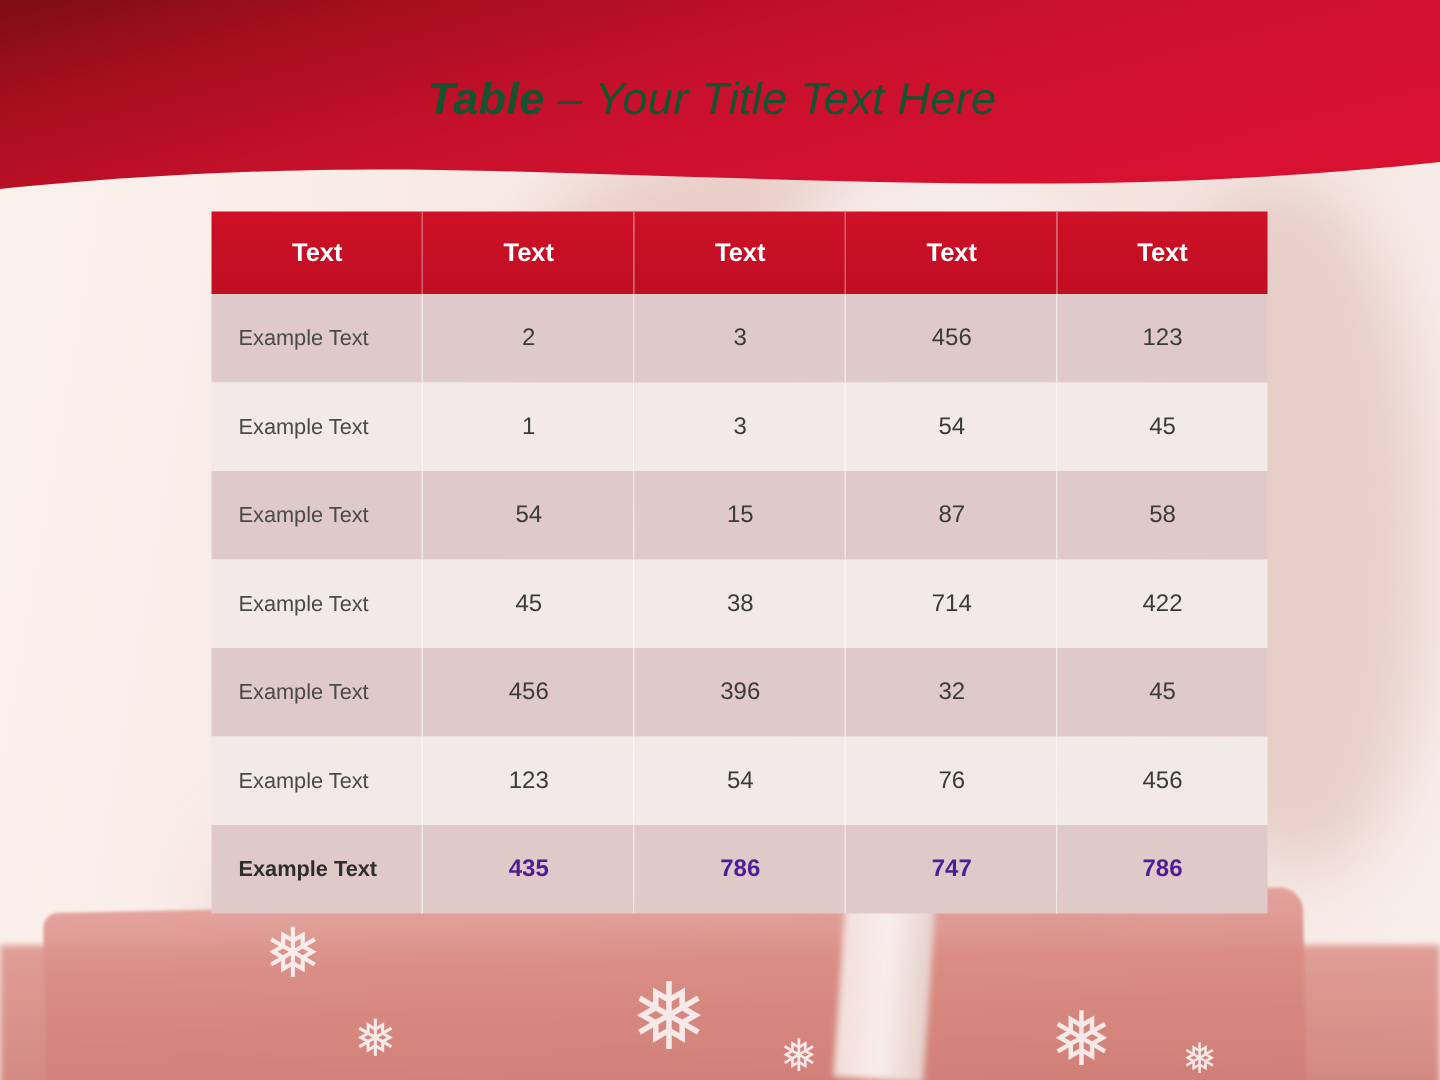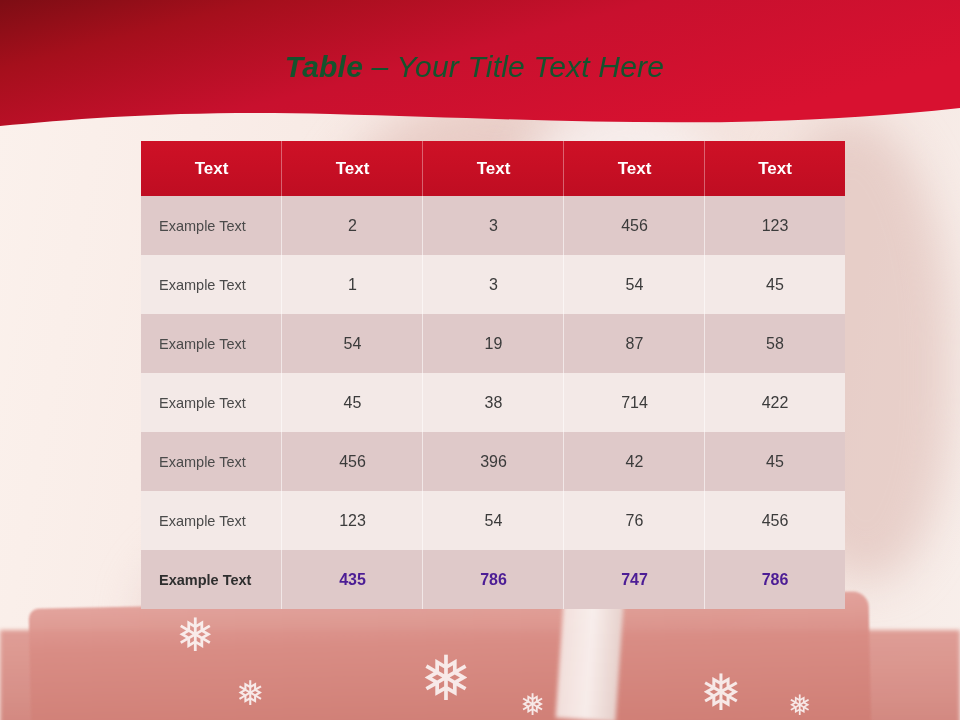--- a/index.html
+++ b/index.html
@@ -258,36 +258,36 @@
         <tr class="even">
           <td class="label">Example Text</td>
           <td>1</td>
           <td>3</td>
           <td>54</td>
           <td>45</td>
         </tr>
         <tr class="odd">
           <td class="label">Example Text</td>
           <td>54</td>
-          <td>19</td>
+          <td>15</td>
           <td>87</td>
           <td>58</td>
         </tr>
         <tr class="even">
           <td class="label">Example Text</td>
           <td>45</td>
           <td>38</td>
           <td>714</td>
           <td>422</td>
         </tr>
         <tr class="odd">
           <td class="label">Example Text</td>
           <td>456</td>
           <td>396</td>
-          <td>42</td>
+          <td>32</td>
           <td>45</td>
         </tr>
         <tr class="even">
           <td class="label">Example Text</td>
           <td>123</td>
           <td>54</td>
           <td>76</td>
           <td>456</td>
         </tr>
         <tr class="total">

